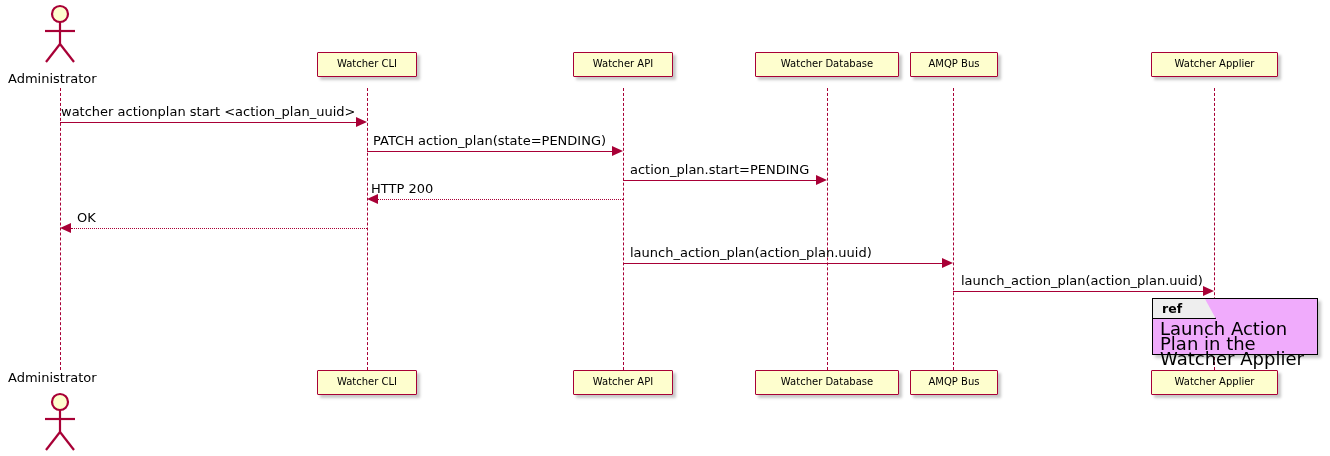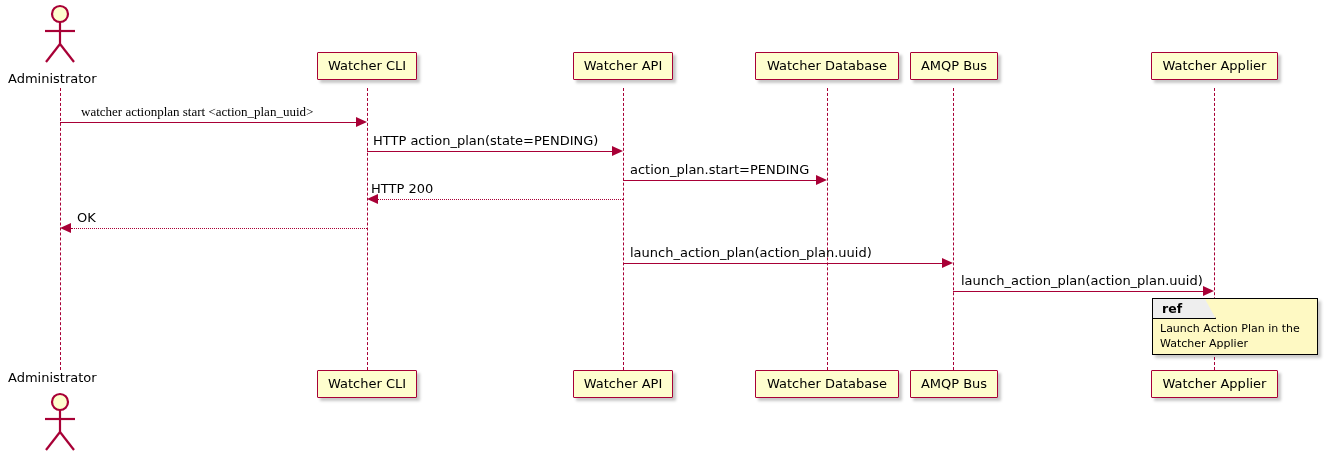--- a/index.html
+++ b/index.html
@@ -18,21 +18,21 @@
     background: #FFFFFF;
     overflow: hidden;
   }
   
   .participant {
     position: absolute;
     box-sizing: border-box;
     background: #FEFECE;
     border: 1.5px solid #A80036;
     color: #000000;
-    font-size: 13px;
+    font-size: 10px;
     line-height: 1;
     text-align: center;
     white-space: nowrap;
     padding: 6px 9px 7px 9px;
     box-shadow: 3px 3px 3px rgba(0,0,0,0.22);
     border-radius: 1px;
   }
   
   .actor-wrap {
     position: absolute;
@@ -86,21 +86,21 @@
     top: -17px;
     font-size: 13px;
     color: #000000;
     white-space: nowrap;
     line-height: 1;
   }
   
   .ref-box {
     position: absolute;
     box-sizing: border-box;
-    background: #fef9c3;
+    background: #f0abfc;
     border: 1.5px solid #000000;
     box-shadow: 3px 3px 3px rgba(0,0,0,0.22);
   }
   .ref-tab {
     position: absolute;
     left: 0;
     top: 0;
     height: 19px;
     background: #EEEEEE;
     border-right: 1.5px solid #000000;
@@ -115,21 +115,21 @@
     font-size: 12.5px;
     font-weight: bold;
     color: #000000;
     line-height: 1;
     font-family: "DejaVu Sans", "Liberation Sans", sans-serif;
   }
   .ref-body {
     position: absolute;
     left: 7px;
     top: 22px;
-    font-size: 11px;
+    font-size: 18px;
     color: #000000;
     line-height: 15px;
     white-space: pre-line;
   }
 </style>
 </head>
 <body>
 
 <div id="diagram">
 
@@ -165,27 +165,27 @@
   <div class="participant" style="left:910px; top:52px; width:88px;">
     <span>AMQP Bus</span>
   </div>
   <div class="participant" style="left:1151px; top:52px; width:127px;">
     <span>Watcher Applier</span>
   </div>
 
   <div class="msg" style="left:60px; top:122px; width:307px;">
     <div class="line" style="width:296px;"></div>
     <div class="head right" style="left:296px;"></div>
-    <div class="label" style="left:21px;font-family:Liberation Serif, serif;">watcher actionplan start &lt;action_plan_uuid&gt;</div>
+    <div class="label" style="left:1px;">watcher actionplan start &lt;action_plan_uuid&gt;</div>
   </div>
 
   <div class="msg" style="left:367px; top:151px; width:256px;">
     <div class="line" style="width:245px;"></div>
     <div class="head right" style="left:245px;"></div>
-    <div class="label" style="left:6px;">HTTP action_plan(state=PENDING)</div>
+    <div class="label" style="left:6px;">PATCH action_plan(state=PENDING)</div>
   </div>
 
   <div class="msg" style="left:623px; top:180px; width:204px;">
     <div class="line" style="width:193px;"></div>
     <div class="head right" style="left:193px;"></div>
     <div class="label" style="left:7px;">action_plan.start=PENDING</div>
   </div>
 
   <div class="msg dotted" style="left:367px; top:199px; width:256px;">
     <div class="line" style="left:11px; width:245px;"></div>

